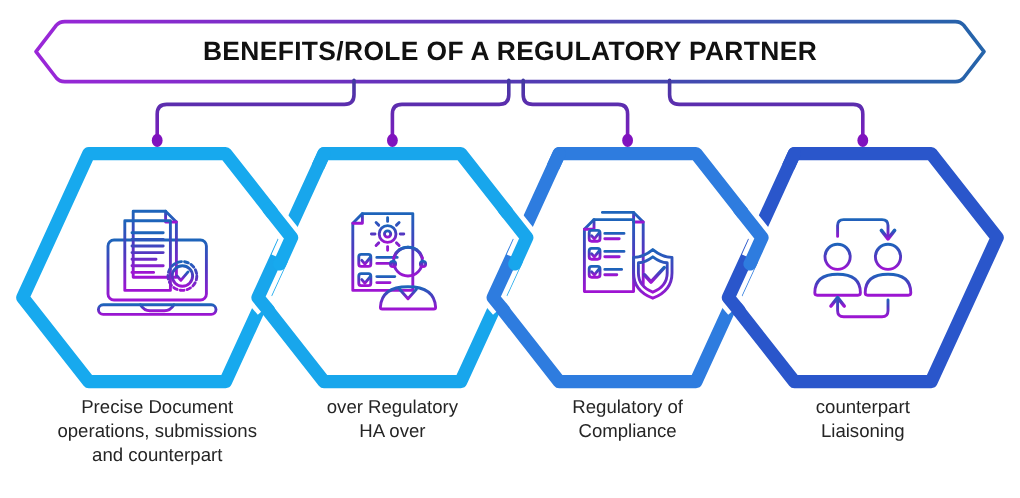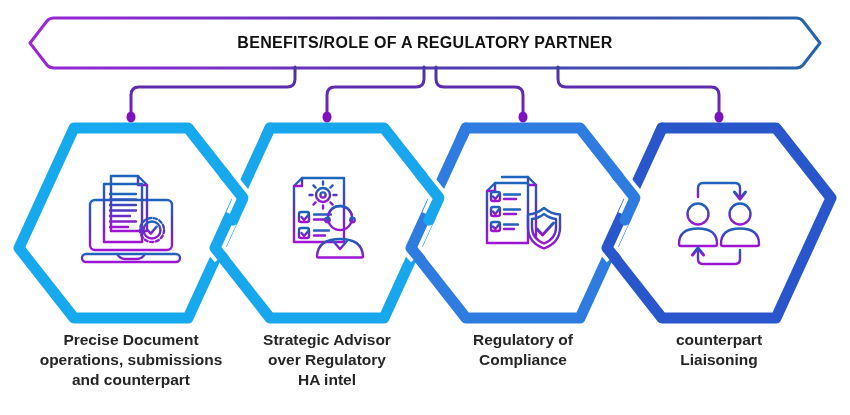--- a/index.html
+++ b/index.html
@@ -4,25 +4,25 @@
 <style>
   html,body{margin:0;padding:0;background:#fff;}
   .stage{
     position:relative;width:850px;height:415px;background:#fff;overflow:hidden;
     font-family:"Liberation Sans", sans-serif;
   }
   .stage svg{position:absolute;left:0;top:0;}
   .banner-title{
     position:absolute;left:30px;top:18px;width:790px;height:50px;
     display:flex;align-items:center;justify-content:center;
-    font-size:16px;font-weight:800;color:#111;letter-spacing:.3px;white-space:nowrap;
+    font-size:22px;font-weight:800;color:#111;letter-spacing:.3px;white-space:nowrap;
   }
   .caption{
     position:absolute;top:330px;width:230px;text-align:center;
-    font-size:15.5px;line-height:20px;font-weight:700;color:#252525;
+    font-size:15.5px;line-height:20px;font-weight:400;color:#252525;
   }
   .cap-1{left:16px;} .cap-2{left:212px;} .cap-3{left:408px;} .cap-4{left:604px;}
   .hexo,.hexstroke{fill:none;stroke-width:11;stroke-linejoin:round;}
   .hexstroke{stroke-linecap:round;}
   .case{fill:none;stroke:#fff;stroke-width:19;stroke-linejoin:round;stroke-linecap:butt;}
   .conn{fill:none;stroke:url(#connGrad);stroke-width:3;stroke-linecap:round;stroke-linejoin:round;}
   .ic{fill:none;stroke:url(#iconGrad);stroke-width:2.4;stroke-linecap:round;stroke-linejoin:round;}
   .ic-bold{stroke-width:3;}
 </style>
 </head>
@@ -149,23 +149,22 @@
   </svg>
 
   <div class="banner-title">BENEFITS/ROLE OF A REGULATORY PARTNER</div>
 
   <div class="caption cap-1">
     <div>Precise Document</div>
     <div>operations, submissions</div>
     <div>and counterpart</div>
   </div>
   <div class="caption cap-2">
-    <div>Strategic Advisor</div>
     <div>over Regulatory</div>
-    <div>HA intel</div>
+    <div>HA over</div>
   </div>
   <div class="caption cap-3">
     <div>Regulatory of</div>
     <div>Compliance</div>
   </div>
   <div class="caption cap-4">
     <div>counterpart</div>
     <div>Liaisoning</div>
   </div>
 

